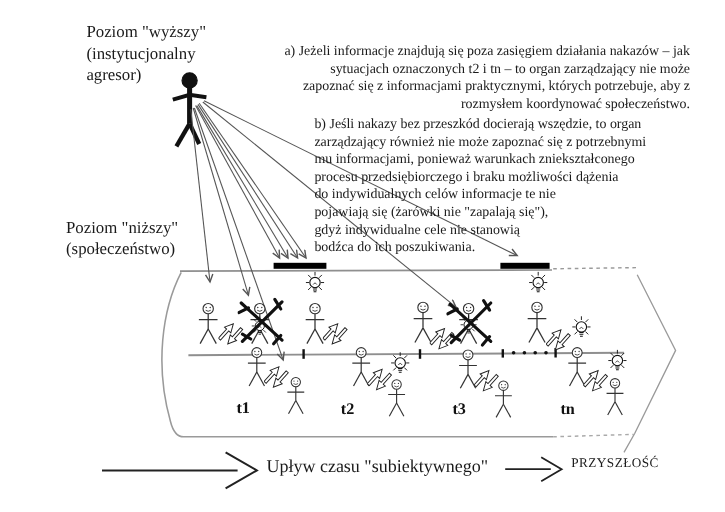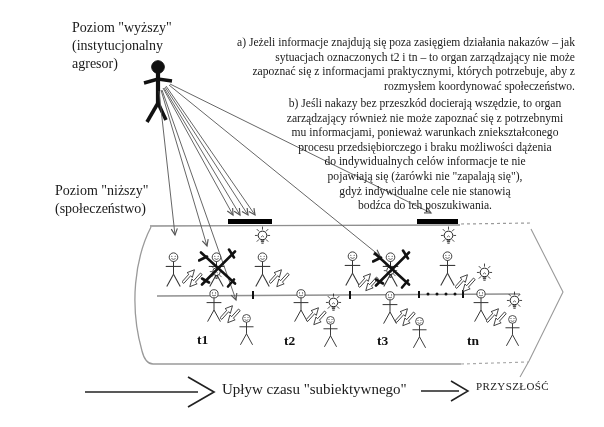--- a/index.html
+++ b/index.html
@@ -6,21 +6,21 @@
   #stage{
     position:relative;width:604px;height:427px;background:#ffffff;
     font-family:"Liberation Serif","DejaVu Serif",serif;color:#1a1a1a;
     overflow:hidden;
   }
   #diagram-svg{position:absolute;left:0;top:0;width:604px;height:427px;}
   .txt{position:absolute;white-space:pre-line;}
   .level-label{font-size:14px;line-height:1.3;}
   .para{font-size:11.6px;line-height:14.6px;}
   #para-a{left:233px;top:36px;width:342px;text-align:right;}
-  #para-b{left:262px;top:97px;width:326px;text-align:center;}
+  #para-b{left:262px;top:97px;width:326px;text-align:left;}
   #upper-label{left:72px;top:19px;width:122px;}
   #lower-label{left:55px;top:182px;width:126px;}
   .flow-text{font-size:15px;}
   #flow-label{left:222px;top:381px;}
   #future-label{left:476px;top:380px;font-size:11px;letter-spacing:.4px;}
   svg text.tlabel{font-family:"Liberation Serif","DejaVu Serif",serif;font-weight:bold;font-size:13.5px;fill:#111;}
 </style>
 </head>
 <body>
 

